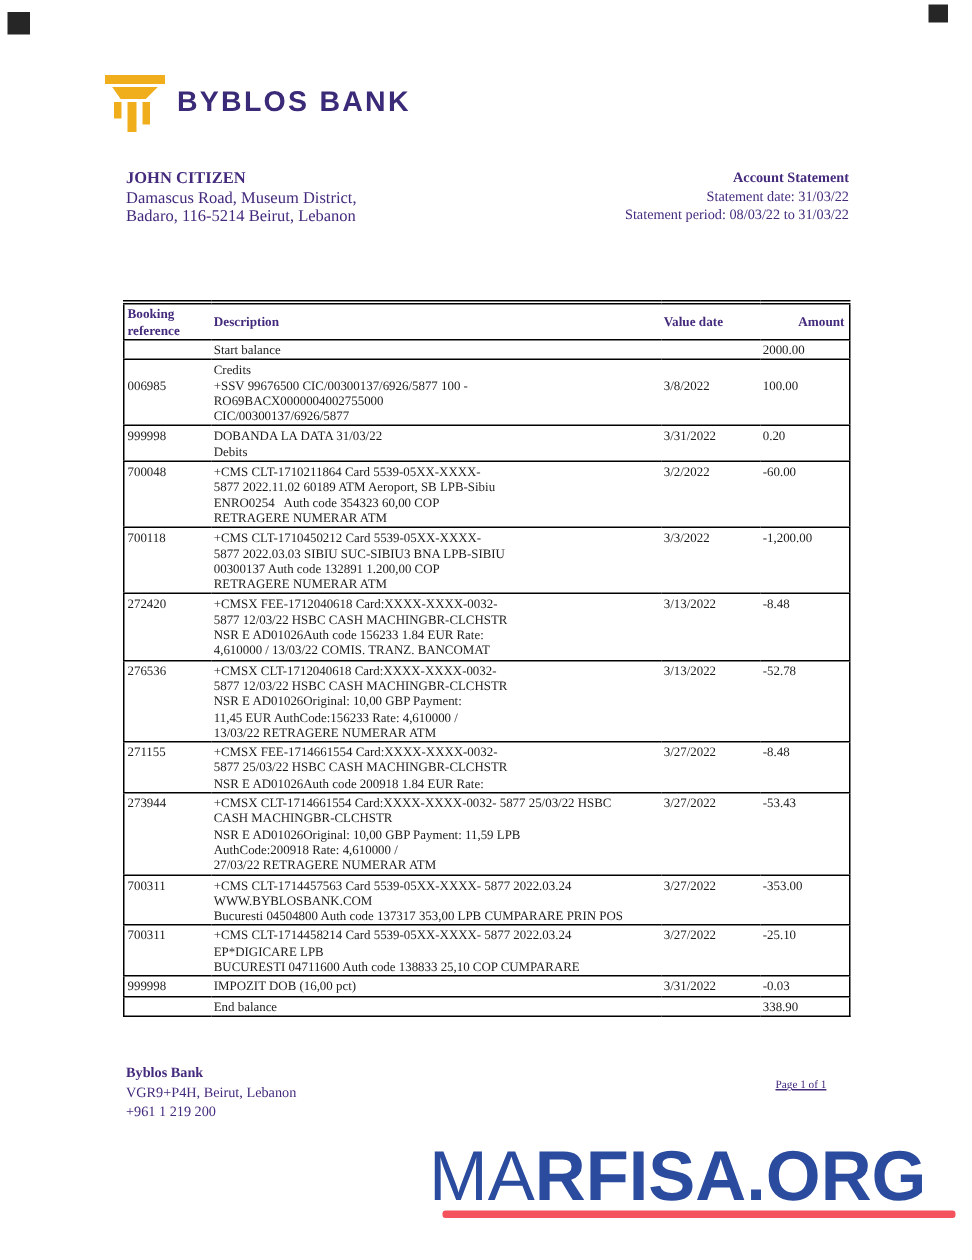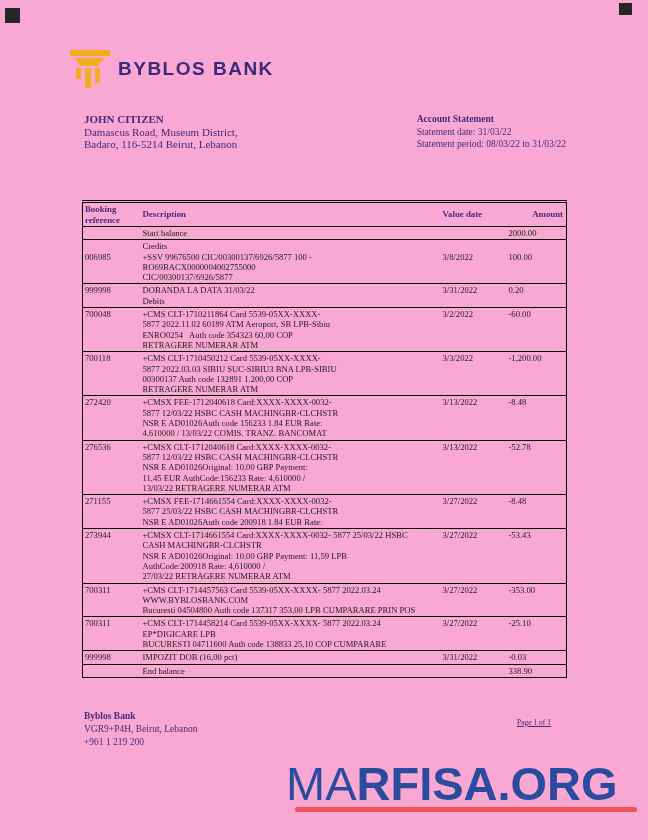--- a/index.html
+++ b/index.html
@@ -1,21 +1,21 @@
 <!DOCTYPE html>
 <html style="--purple: #442a7d; --gold: #f0ae1c; --ink: #1c1c1c; --wm-blue: #2b4c9e; --wm-red: #f4525c;"><head>
 <meta charset="utf-8">
 <style>
   :root{
     --purple:#442a7d; --gold:#f0ae1c; --ink:#1c1c1c;
     --wm-blue:#2b4c9e; --wm-red:#f4525c;
   }
   *{margin:0;padding:0;box-sizing:border-box;}
   body{background:#888;font-family:"Liberation Serif",serif;}
-  .page{position:relative;width:648px;height:840px;background:#f9a8d4;overflow:hidden;margin:0 auto;}
+  .page{position:relative;width:648px;height:840px;background:#ffffff;overflow:hidden;margin:0 auto;}
 
   
   .mark{position:absolute;background:#262626;}
   .mark-tl{left:5px;top:8px;width:15px;height:15px;}
   .mark-tr{left:619px;top:3px;width:13px;height:12px;}
 
   
   .logo{position:absolute;left:70px;top:50px;display:flex;align-items:flex-start;}
   .logo-icon{position:relative;width:40px;height:38px;margin-right:8px;}
   .li-top{position:absolute;left:0;top:0;width:40px;height:6px;background:var(--gold);}
@@ -23,21 +23,21 @@
            clip-path:polygon(12% 0,88% 0,68% 100%,26% 100%);}
   .li-b1{position:absolute;left:6px;top:18px;width:5px;height:11px;background:var(--gold);}
   .li-b2{position:absolute;left:15px;top:18px;width:6px;height:20px;background:var(--gold);}
   .li-b3{position:absolute;left:25px;top:18px;width:5px;height:15px;background:var(--gold);}
   .logo-text{font-family:"Liberation Sans",sans-serif;font-weight:bold;font-size:19px;
              letter-spacing:1.5px;color:#3b2a78;line-height:38px;}
 
   
   .customer{position:absolute;left:84px;top:113px;color:var(--purple);font-size:11px;line-height:12.5px;}
   .customer .name{font-weight:bold;}
-  .stmt{position:absolute;right:82px;top:113px;color:var(--purple);font-size:9.5px;line-height:12.5px;margin-left:31px;}
+  .stmt{position:absolute;right:82px;top:113px;text-align:right;color:var(--purple);font-size:9.5px;line-height:12.5px;margin-left:31px;}
   .stmt .title{font-weight:bold;}
 
   
   .tbl-wrap{position:absolute;left:82px;top:200px;width:484px;}
   table{border-collapse:collapse;width:484px;table-layout:fixed;
         border:1px solid #000;border-top:3px double #000;}
   col.c-ref{width:58px;} col.c-desc{width:300px;} col.c-date{width:66px;} col.c-amt{width:60px;}
   th,td{white-space:pre-wrap;font-family:"Liberation Serif",serif;padding:1px 2px;}
   th{color:var(--purple);font-weight:bold;font-size:8.8px;line-height:10.5px;
      text-align:left;vertical-align:middle;}

